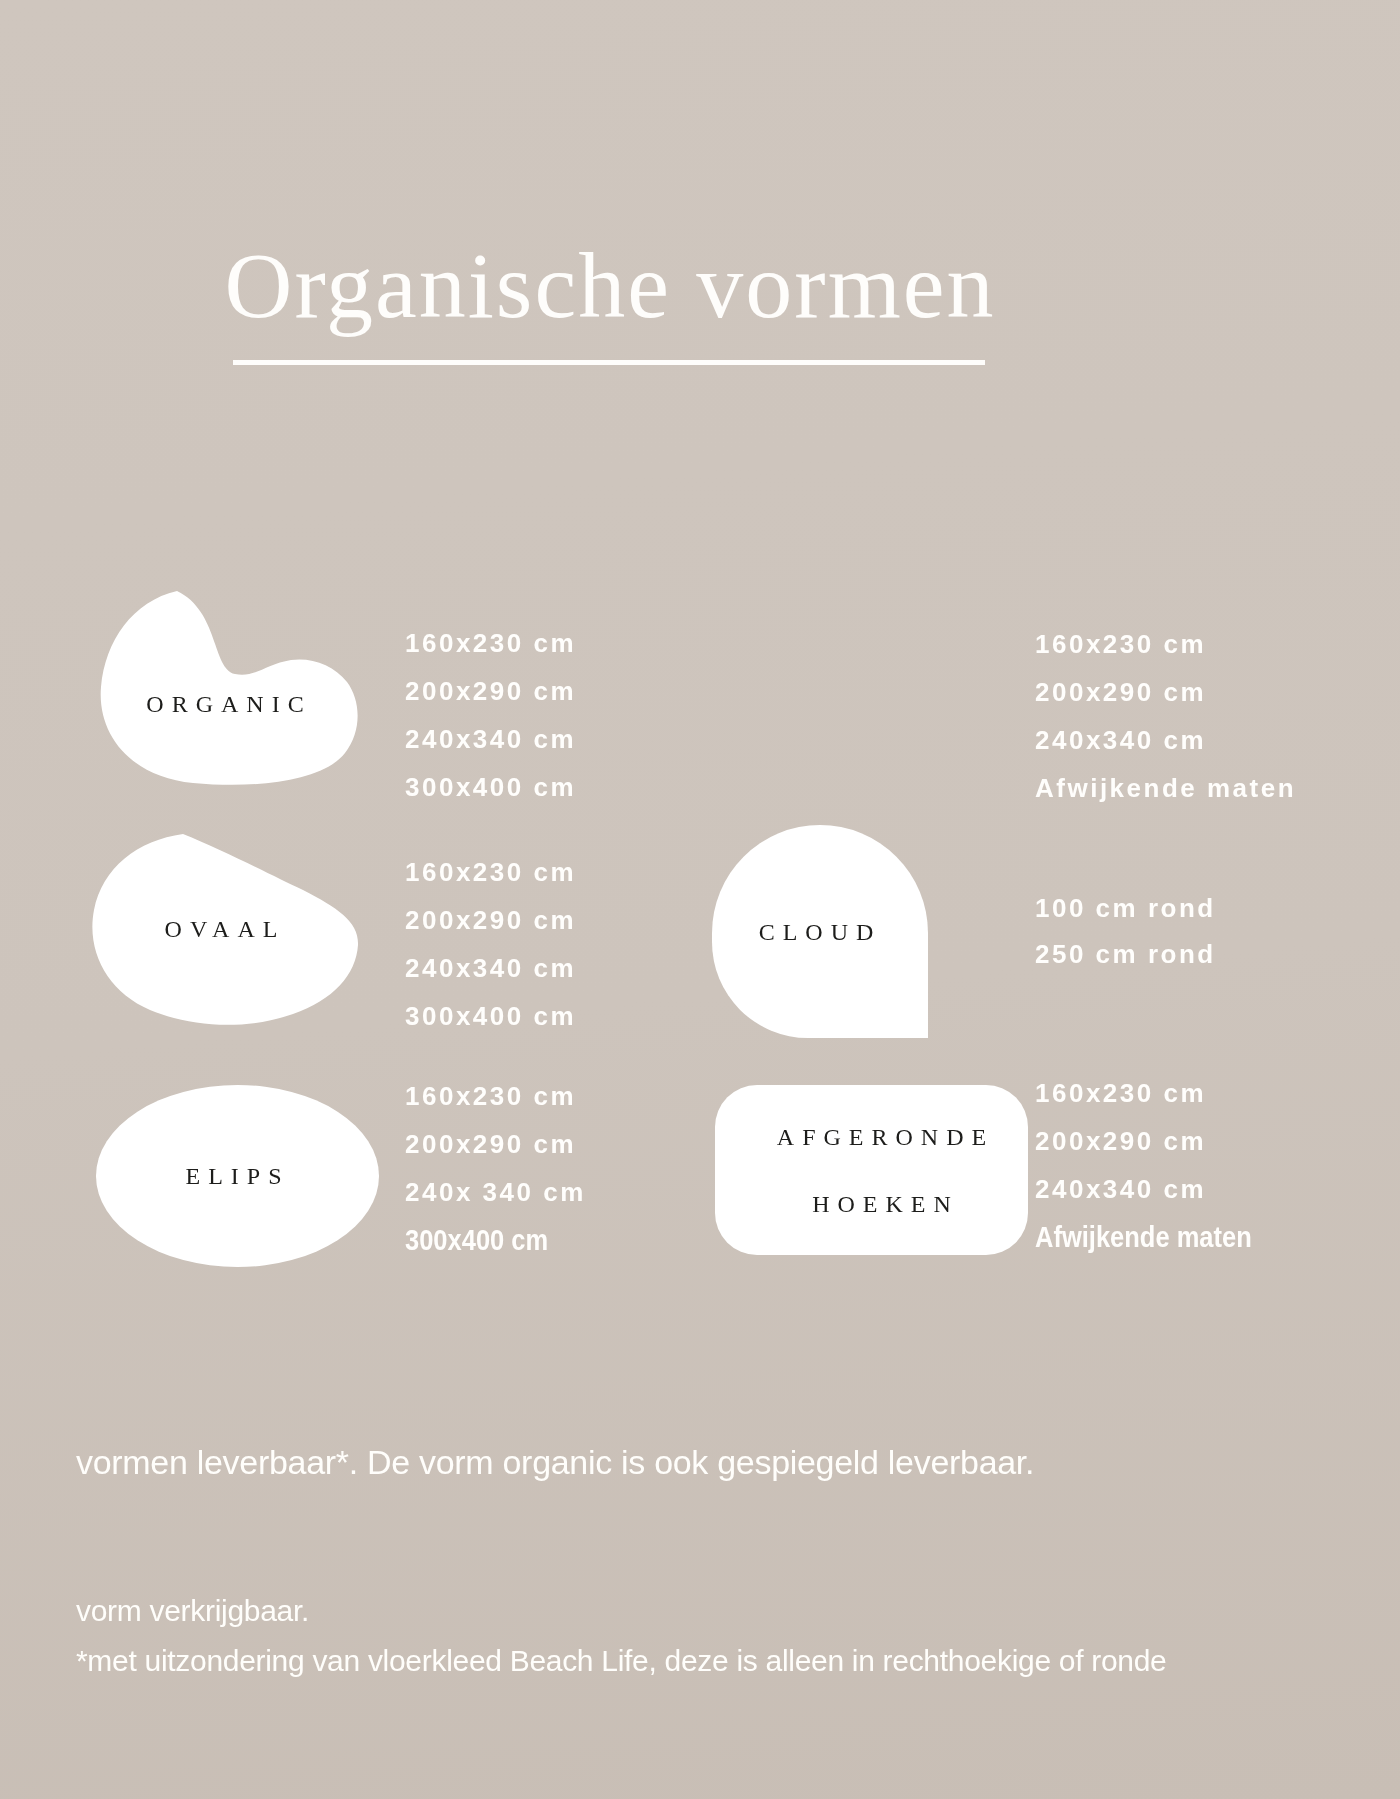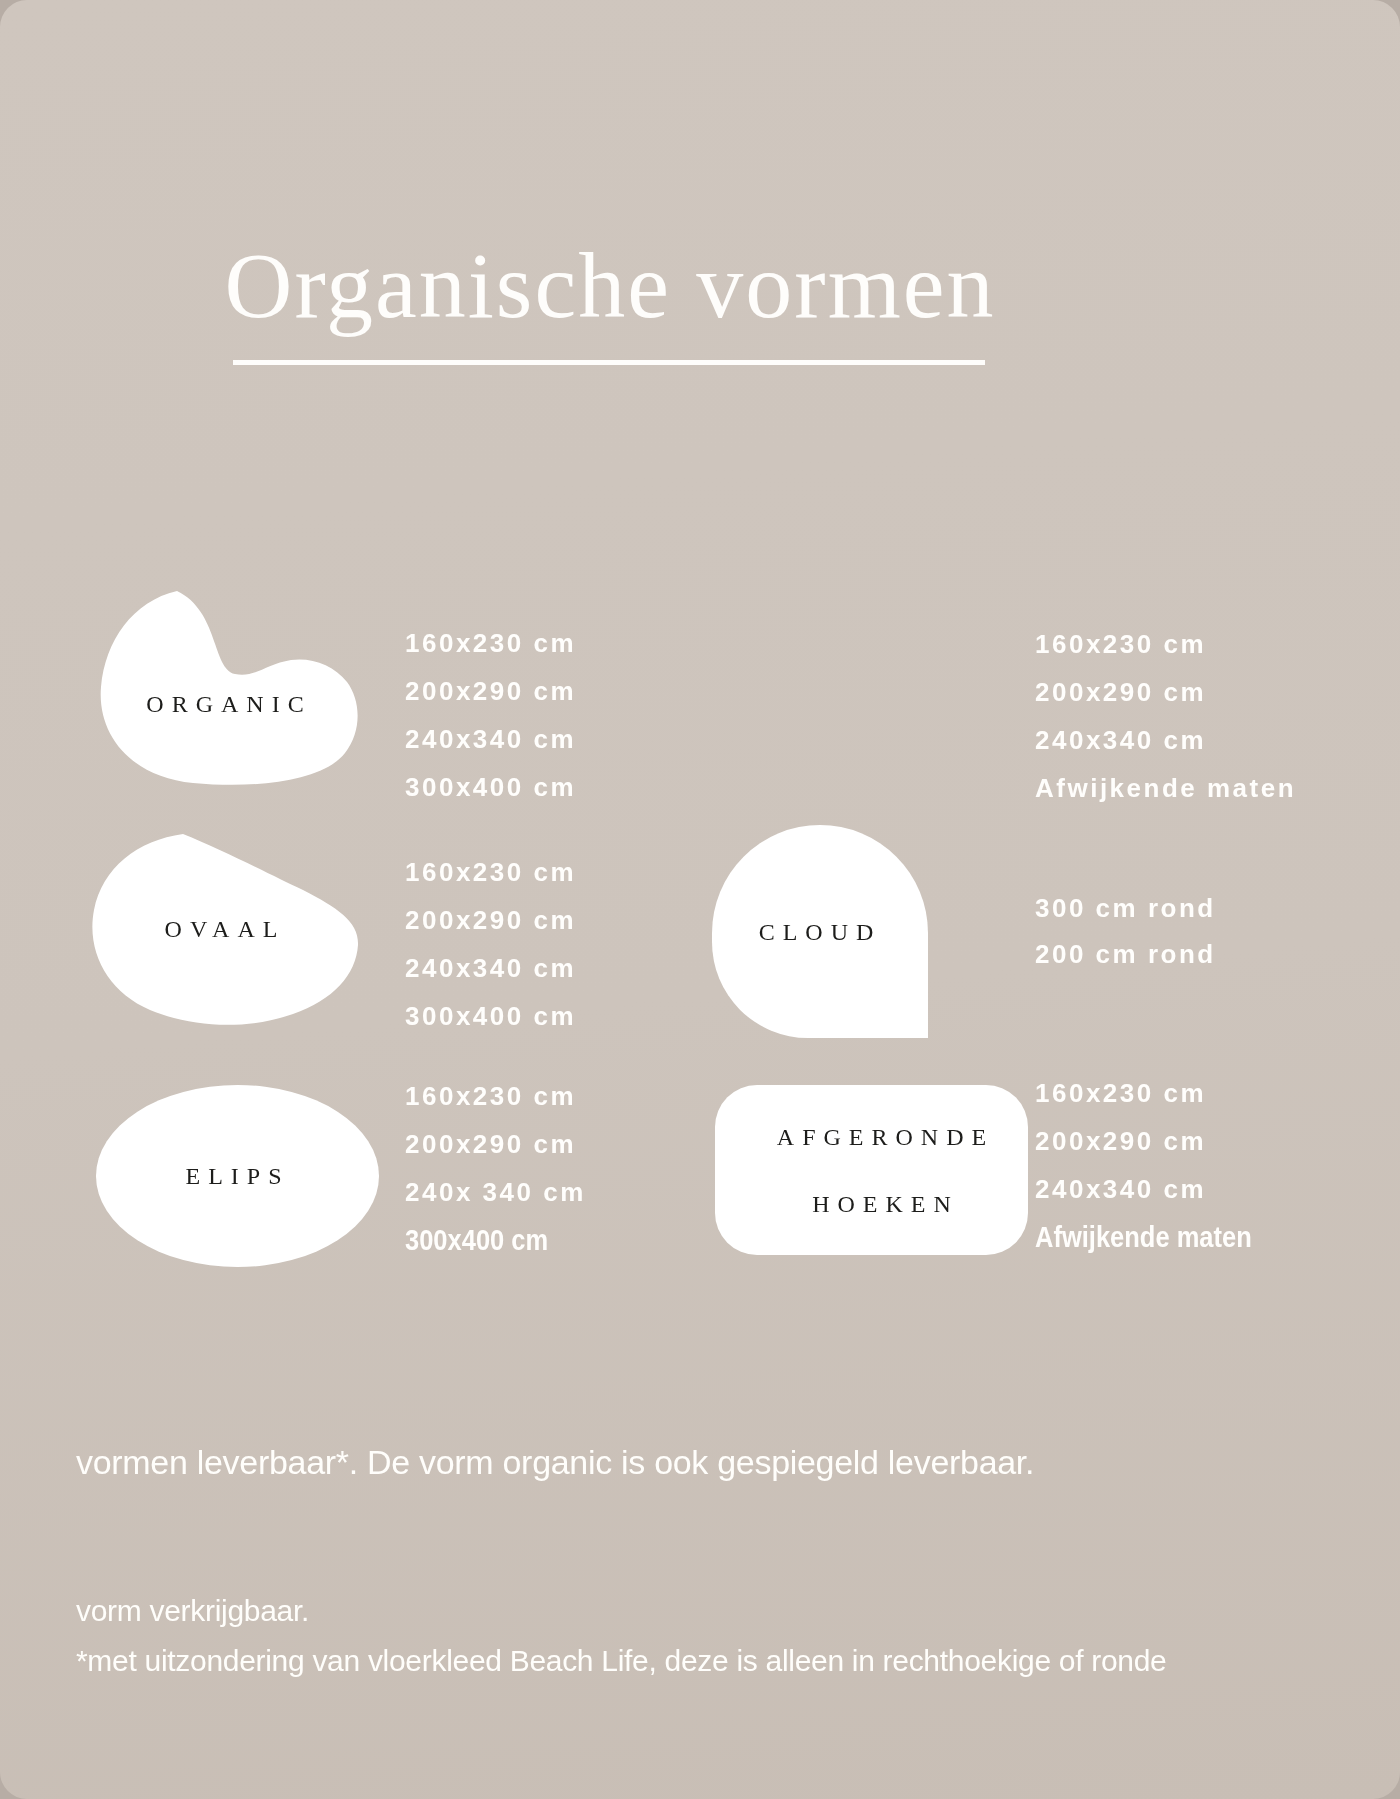--- a/index.html
+++ b/index.html
@@ -3,21 +3,20 @@
 <meta charset="utf-8">
 <style>
   html,body{margin:0;padding:0;background:#b7ada5;}
   .canvas{
     position:relative;
     width:1400px;height:1799px;
     margin:0 auto;
     background:linear-gradient(175deg,#cfc6be 0%,#cdc4bc 55%,#c8beb5 100%);
     overflow:hidden;
     font-family:"Liberation Sans",sans-serif;
-    border-radius:27px;
   }
   .page-title{
     position:absolute;left:0;top:168px;width:1220px;
     text-align:center;
     font-family:"Liberation Serif","DejaVu Serif",serif;
     font-weight:400;
     font-size:94px;
     letter-spacing:2px;
     color:#fefdfb;
   }
@@ -118,22 +117,22 @@
     <div class="size-line">160x230 cm</div>
     <div class="size-line">200x290 cm</div>
     <div class="size-line">240x340 cm</div>
     <div class="size-line">300x400 cm</div>
   </div>
 
   <div class="shape cloud fill-white" style="left:712px;top:825px;width:216px;height:213px;">
     <span class="shape-label">CLOUD</span>
   </div>
   <div class="sizes cloud-sizes" style="left:1035px;top:885px;">
-    <div class="size-line">300 cm rond</div>
-    <div class="size-line">200 cm rond</div>
+    <div class="size-line">100 cm rond</div>
+    <div class="size-line">250 cm rond</div>
   </div>
 
   <div class="shape elips fill-white" style="left:96px;top:1085px;width:283px;height:182px;">
     <span class="shape-label">ELIPS</span>
   </div>
   <div class="sizes" style="left:405px;top:1072px;">
     <div class="size-line">160x230 cm</div>
     <div class="size-line">200x290 cm</div>
     <div class="size-line">240x 340 cm</div>
     <div class="size-line alt-font">300x400 cm</div>

